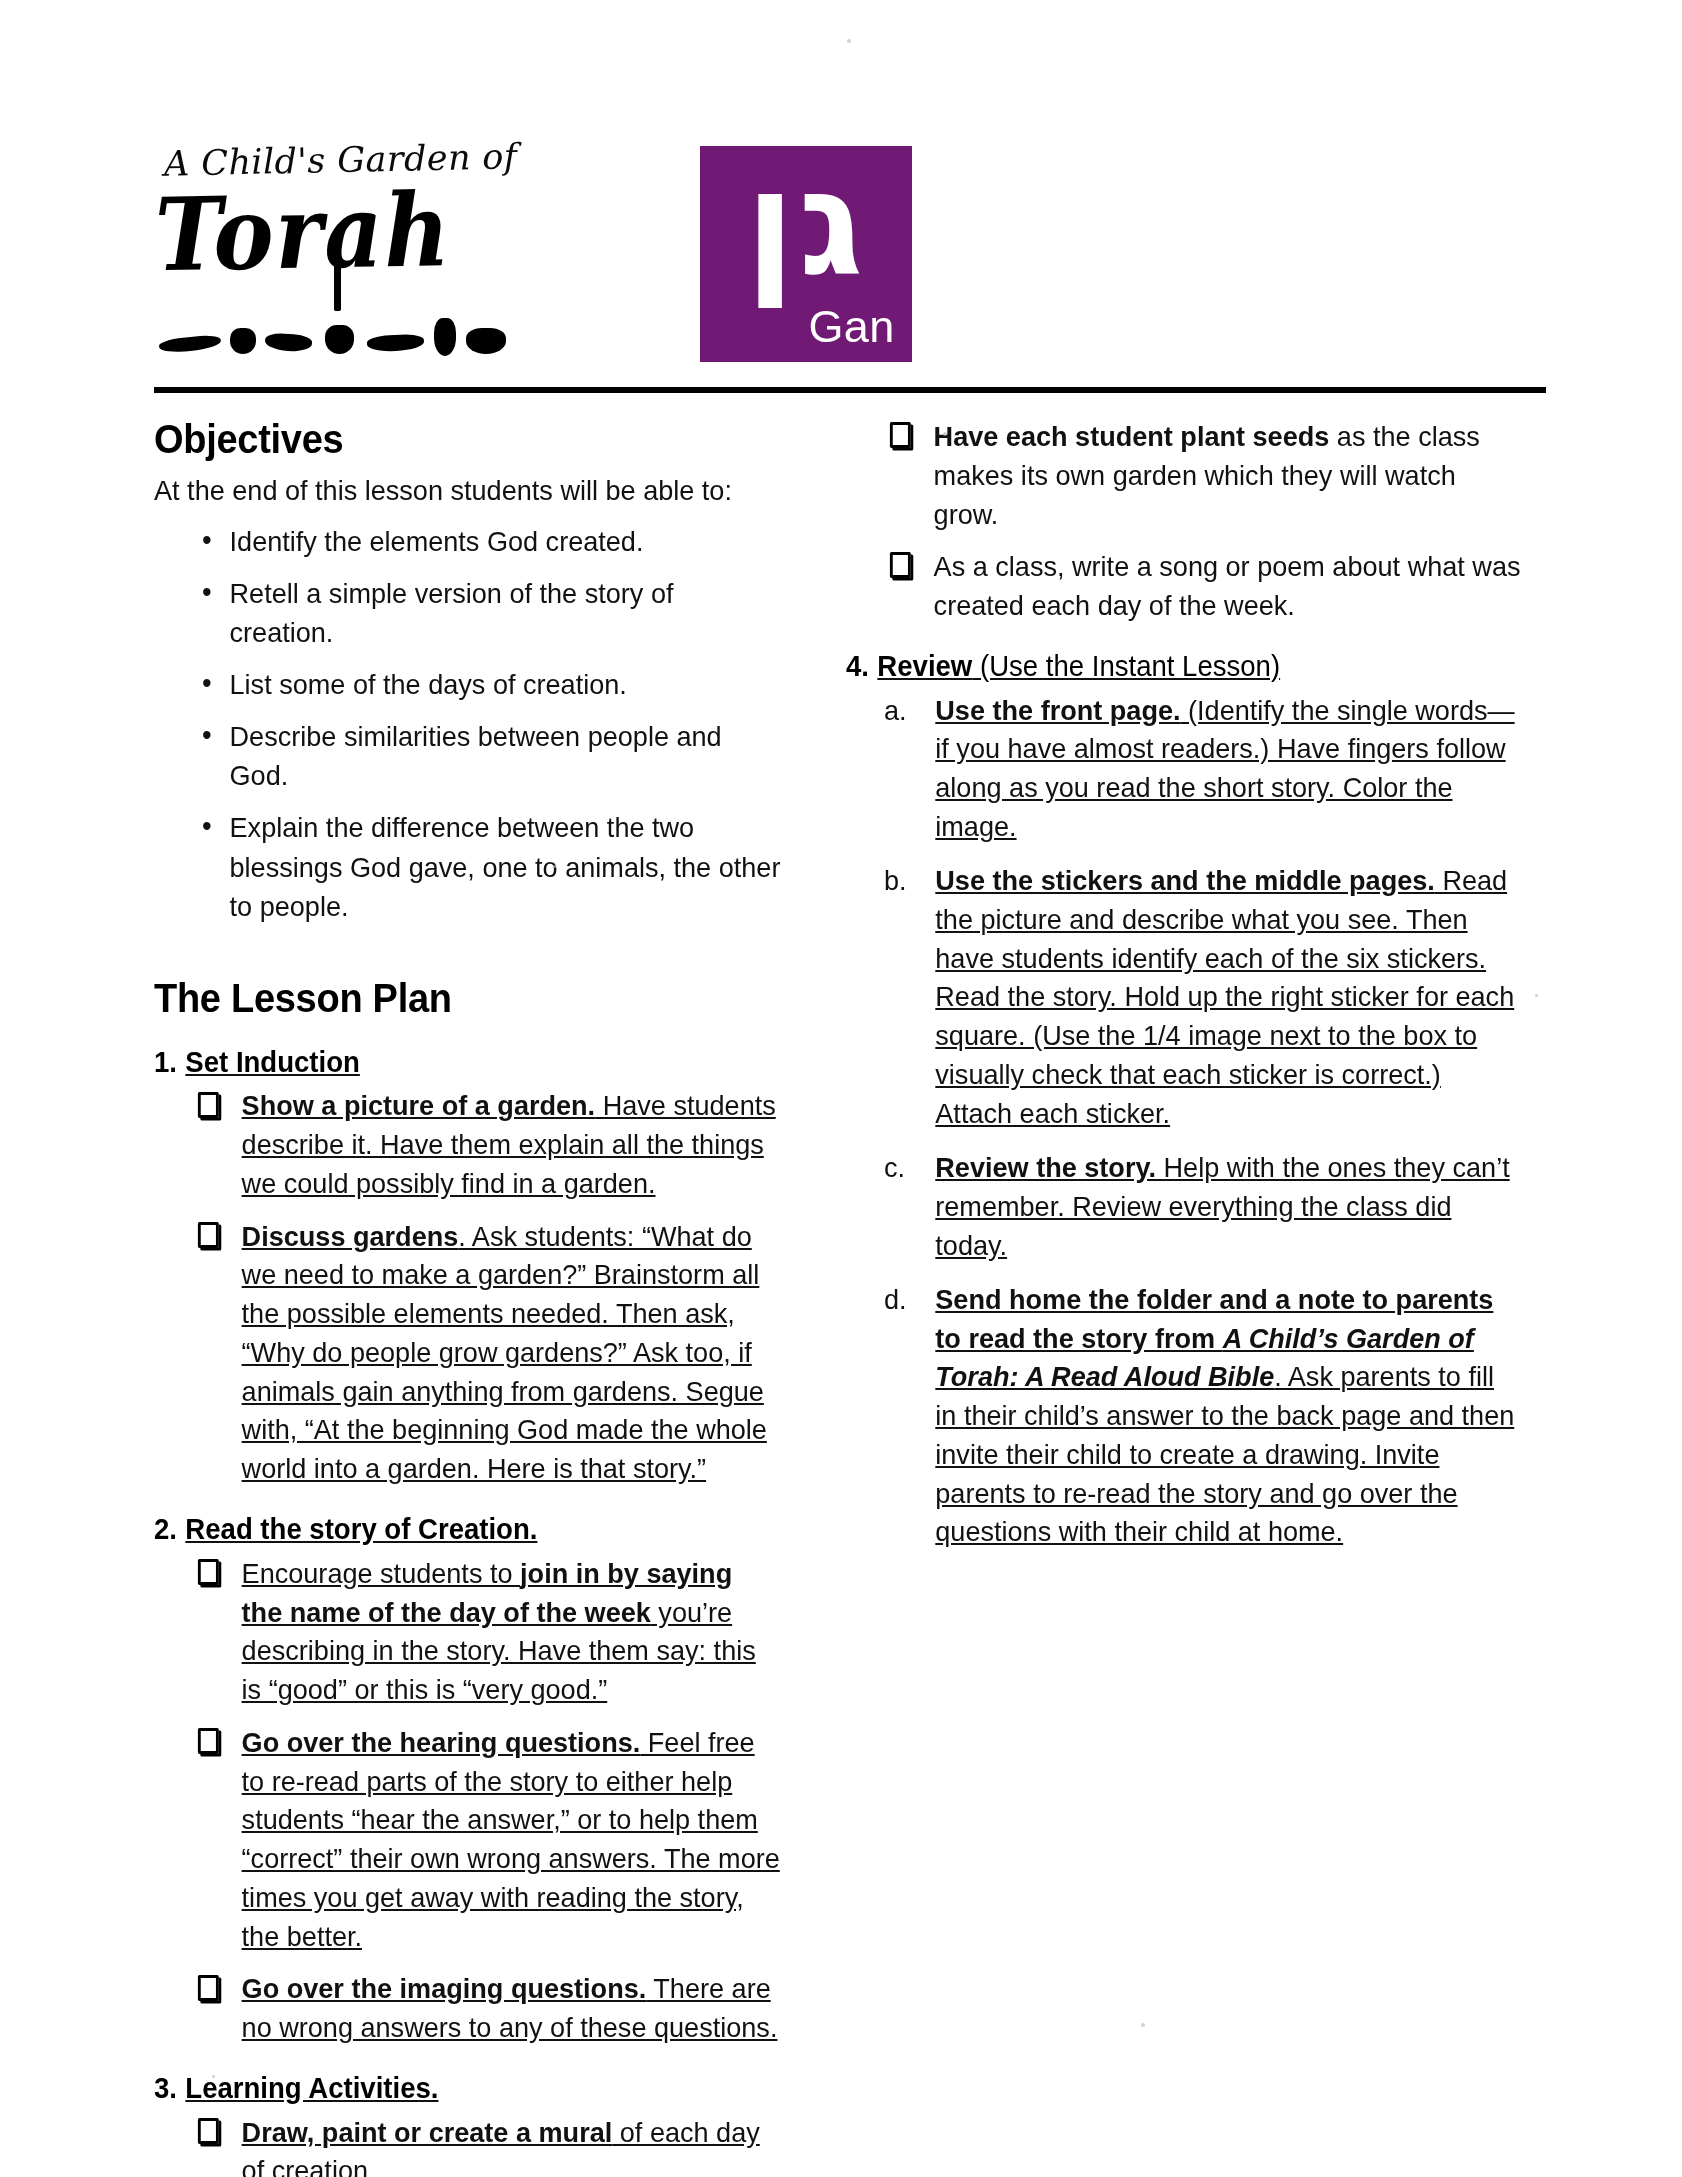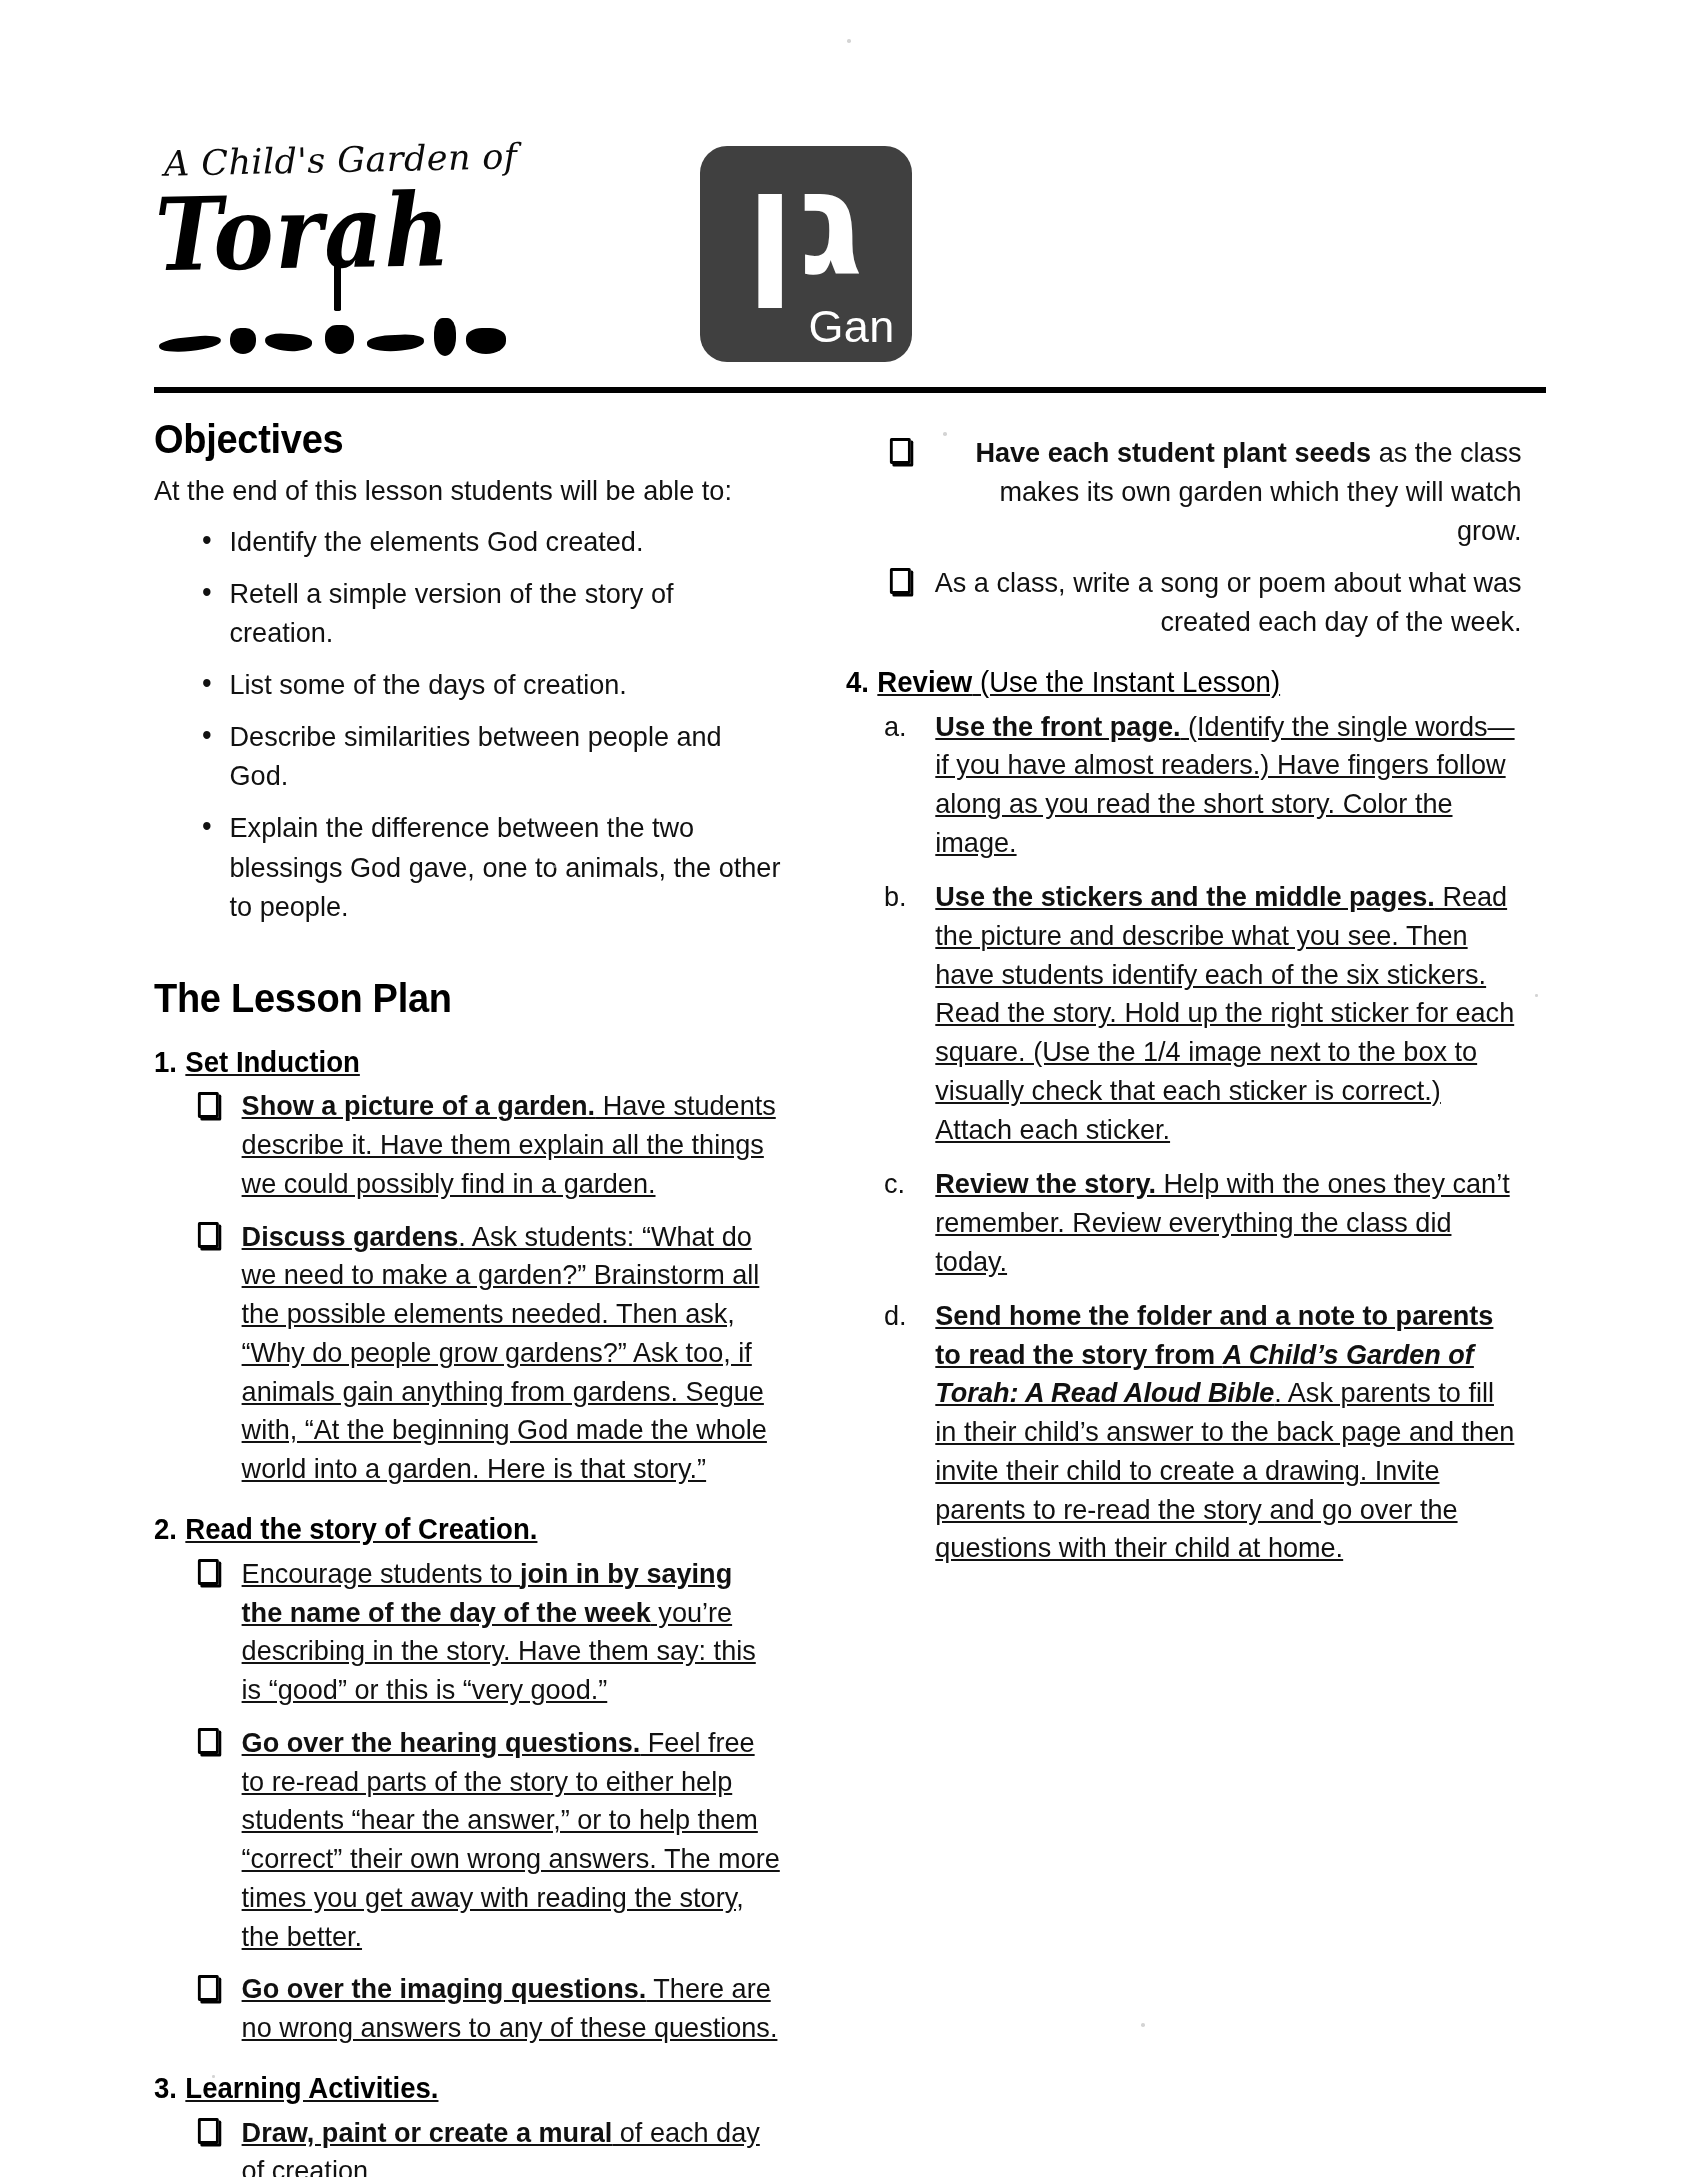--- a/index.html
+++ b/index.html
@@ -96,23 +96,22 @@
     top: -38px;
     border-radius: 1.7px;
   }
 
   .gan-box {
     position: absolute;
     left: 553px;
     top: 15.6px;
     width: 212px;
     height: 216px;
-    background: #404040;
+    background: #701a75;
     color: #ffffff;
-    border-radius: 27px;
   }
   .gan-hebrew {
     position: absolute;
     left: 0;
     right: 0;
     top: -5.2px;
     text-align: center;
     font-family: "DejaVu Sans", sans-serif;
     font-size: 145px;
     line-height: 1.15;
@@ -293,21 +292,21 @@
     left: 0;
     top: 0;
     width: 38px;
     text-align: left;
     font-size: 28.5px;
   }
   .subitem b { font-weight: bold; }
   .subitem i.booktitle { font-weight: bold; font-style: italic; }
 
   
-  .standalone-checks { padding-left: 42px; margin-top: 16px; text-align: right; }
+  .standalone-checks { padding-left: 42px; margin-top: 0; }
 
   
   .speck {
     position: absolute;
     background: #bdbdbd;
     border-radius: 50%;
     opacity: 0.65;
   }
 </style>
 </head>

